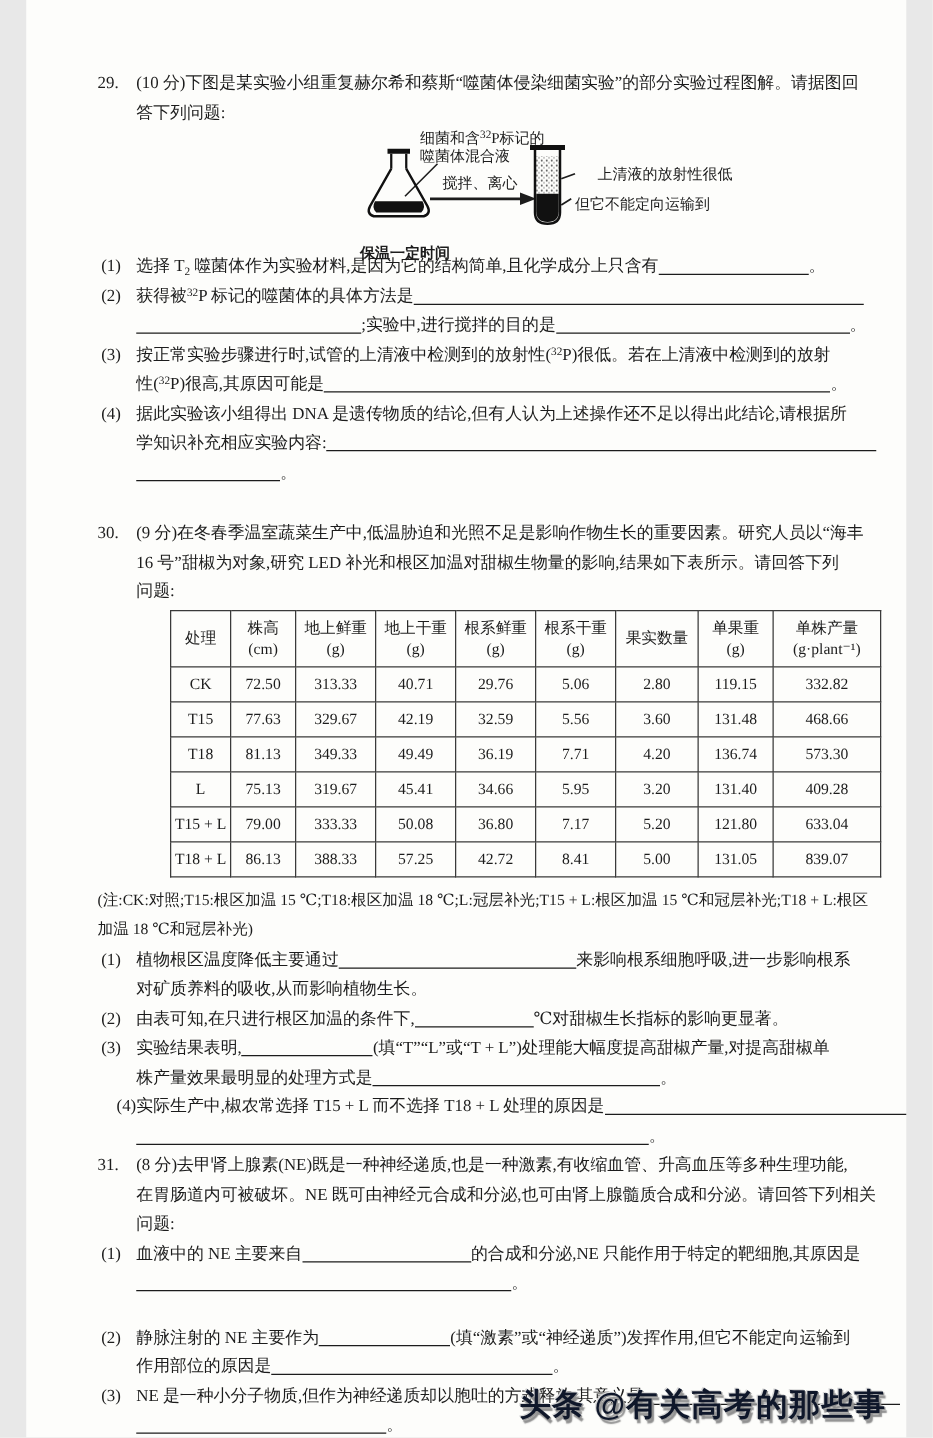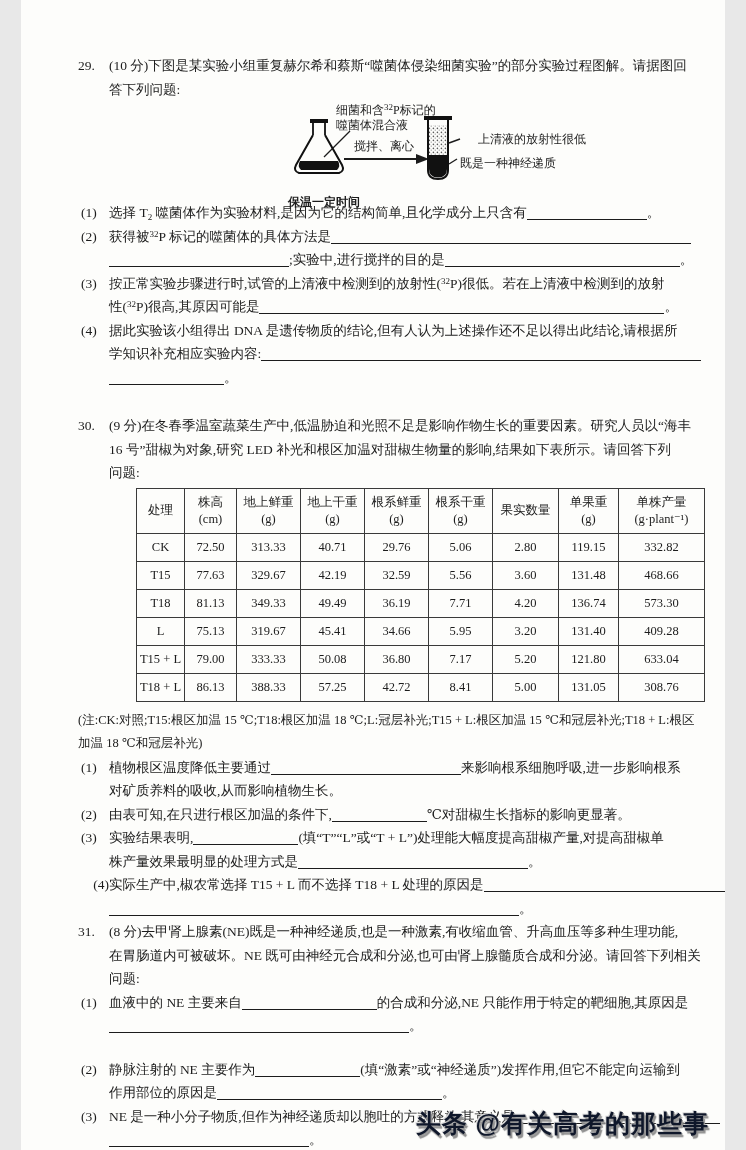--- a/index.html
+++ b/index.html
@@ -87,21 +87,21 @@
             <line x1="161" y1="61" x2="169" y2="56" stroke="#1c1c1c" stroke-width="1.4"></line>
           </g>
         </svg>
         <div class="dlabel" style="left:48px; top:0;">
           <span>细菌和含</span><sup>32</sup><span>P标记的</span><br>
           <span>噬菌体混合液</span>
         </div>
         <div class="dlabel" style="left:66px; top:36px;">搅拌、离心</div>
         <div class="dlabel" style="left:0; top:92px;font-weight:bold;">保温一定时间</div>
         <div class="dlabel" style="left:190px; top:29px;">上清液的放射性很低</div>
-        <div class="dlabel" style="left:172px; top:53px;">既是一种神经递质</div>
+        <div class="dlabel" style="left:172px; top:53px;">但它不能定向运输到</div>
       </div>
 
       <div>
           <div class="tline" style="padding-left: 3px;"><span class="qnum" style="width: 28px;">(1)</span><span>选择 T</span><sub>2</sub><span> 噬菌体作为实验材料,是因为它的结构简单,且化学成分上只含有</span><span class="blank" style="width: 120px;"></span><span>。</span></div>
         </div>
       <div>
           <div class="tline" style="padding-left: 3px;"><span class="qnum" style="width: 28px;">(2)</span><span>获得被</span><sup>32</sup><span>P 标记的噬菌体的具体方法是</span><span class="blank" style="width: 360px;"></span></div>
           <div class="tline" style="padding-left: 31px;"><span class="blank" style="width: 180px;"></span><span>;实验中,进行搅拌的目的是</span><span class="blank" style="width: 235px;"></span><span>。</span></div>
         </div>
       <div>
@@ -230,21 +230,21 @@
             </tr>
             <tr>
               <td>T18 + L</td>
               <td>86.13</td>
               <td>388.33</td>
               <td>57.25</td>
               <td>42.72</td>
               <td>8.41</td>
               <td>5.00</td>
               <td>131.05</td>
-              <td>308.76</td>
+              <td>839.07</td>
             </tr>
           </tbody>
       </table>
 
       <div class="note">
           <div class="tline"><span>(注:CK:对照;T15:根区加温 15 ℃;T18:根区加温 18 ℃;L:冠层补光;T15 + L:根区加温 15 ℃和冠层补光;T18 + L:根区</span></div>
           <div class="tline"><span>加温 18 ℃和冠层补光)</span></div>
         </div>
 
       <div>

